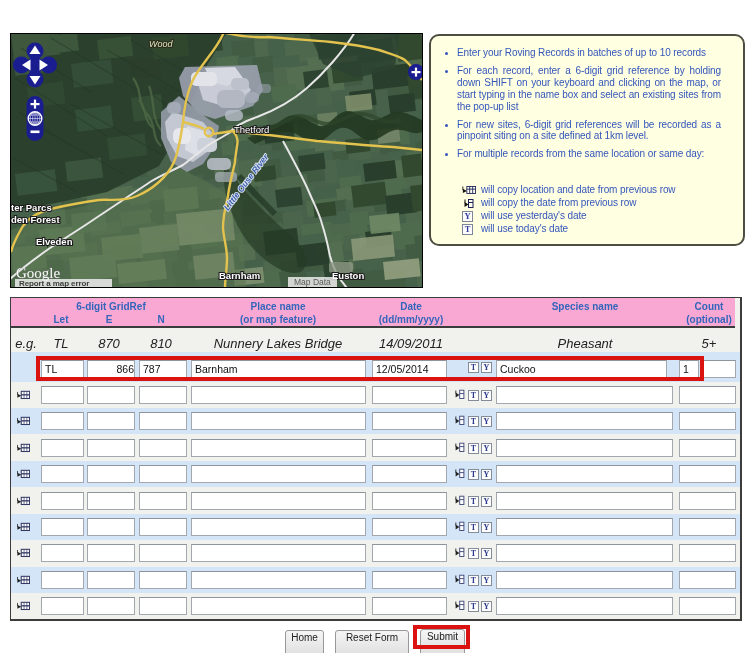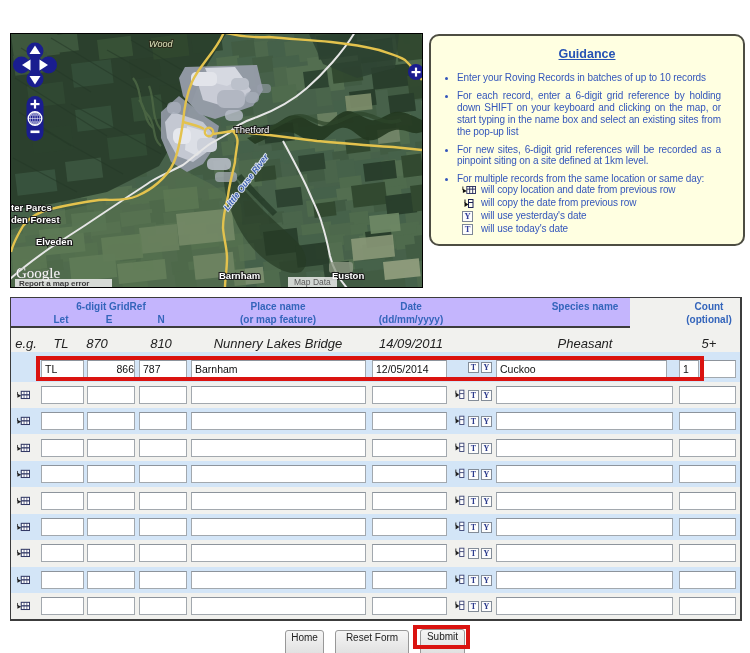--- a/index.html
+++ b/index.html
@@ -14,21 +14,21 @@
 #guide h2{margin:0;text-align:center;font-size:12.5px;color:#2653b4;text-decoration:underline;padding-top:11px;}
 #guide ul{margin:11px 16px 0 0;padding:0 6px 0 26px;}
 #guide li{font-size:10px;letter-spacing:-0.1px;line-height:11.9px;color:#3456bb;text-align:justify;margin-bottom:6px;}
 #guide li::marker{color:#3456bb;font-size:9px;letter-spacing:0;}
 .ic-row{position:absolute;left:462px;font-size:10px;letter-spacing:-0.1px;color:#3456bb;}
 .ic-row .txt{position:absolute;left:19px;top:-1px;white-space:nowrap;}
 
 #pointer{position:absolute;left:429px;top:255px;width:316px;height:34px;background:#ffffe1;border:2px solid #4d4d42;border-radius:10px;box-sizing:border-box;font-size:11.5px;color:#3456bb;line-height:30px;padding-left:11px;}
 
 #tbl{position:absolute;left:10px;top:297px;width:729px;height:321px;border:1px solid #3c3c3c;border-right-width:2px;border-bottom-width:2px;background:#f1f1ee;}
-#thead{position:absolute;left:0;top:0;width:619px;height:28px;background:#c4b5fd;border-bottom:2px solid #3c3c3c;}
+#thead{position:absolute;left:0;top:0;width:724px;height:28px;background:#f9a8d4;border-bottom:2px solid #3c3c3c;}
 .hl{position:absolute;font-size:10px;font-weight:bold;color:#3465bb;white-space:nowrap;transform:translateX(-50%);}
 #egrow{position:absolute;left:0;top:30px;width:729px;height:25px;background:#f1f1ee;}
 .eg{position:absolute;top:8px;font-size:13px;font-style:italic;color:#222;white-space:nowrap;transform:translateX(-50%);}
 .row{position:absolute;left:0;width:729px;}
 .rb{background:#d3e5f7;}
 .rw{background:#f1f1ee;}
 input{font-family:"Liberation Sans",sans-serif;}
 .inp{position:absolute;box-sizing:border-box;height:18px;background:#fff;border:1px solid #a2a8ae;border-top-color:#8d949c;font-size:10.5px;color:#111;padding:0 0 0 3px;margin:0;}
 .tyb{position:absolute;width:9px;height:9px;background:#fdfdfd;border:1px solid #838c98;color:#2b3a8c;font-family:"Liberation Serif",serif;font-weight:bold;font-size:8px;line-height:9.5px;text-align:center;}
 #redrow{position:absolute;left:25px;top:58px;width:660px;height:16.5px;border:4px solid #da1310;z-index:5;}
@@ -524,21 +524,20 @@
 <line x1="17.6" y1="84.5" x2="30.4" y2="84.5"></line>
             <line x1="18.3" y1="81" x2="29.7" y2="81"></line>
             <line x1="18.3" y1="88" x2="29.7" y2="88"></line>
             <line x1="24" y1="78.1" x2="24" y2="90.9"></line>
 </g>
 </g>
 </svg>
 </div>
 
 <div id="guide">
-<h2>Guidance</h2>
 <ul>
 <li>Enter your Roving Records in batches of up to 10 records</li>
 <li>For each record, enter a 6-digit grid reference by holding down SHIFT on your keyboard and clicking on the map, or start typing in the name box and select an existing sites from the pop-up list</li>
 <li>For new sites, 6-digit grid references will be recorded as a pinpoint siting on a site defined at 1km level.</li>
 <li>For multiple records from the same location or same day:</li>
 </ul>
 </div>
 <div class="ic-row" style="top:185px;">
       <svg style="position:absolute;left:0;top:0" width="14" height="10" viewBox="0 0 16 11">
         <g stroke="#1d2256" fill="none">
@@ -583,21 +582,21 @@
 <div class="hl" style="left:267px;top:16px;">(or map feature)</div>
 <div class="hl" style="left:400px;top:3px;">Date</div>
 <div class="hl" style="left:400px;top:16px;">(dd/mm/yyyy)</div>
 <div class="hl" style="left:574px;top:3px;">Species name</div>
 <div class="hl" style="left:698px;top:3px;">Count</div>
 <div class="hl" style="left:698px;top:16px;">(optional)</div>
 </div>
 <div id="egrow">
 <div class="eg" style="left:15px;">e.g.</div>
 <div class="eg" style="left:50px;">TL</div>
-<div class="eg" style="left:86px;">870</div>
+<div class="eg" style="left:98px;">870</div>
 <div class="eg" style="left:150px;">810</div>
 <div class="eg" style="left:267px;">Nunnery Lakes Bridge</div>
 <div class="eg" style="left:400px;">14/09/2011</div>
 <div class="eg" style="left:574px;">Pheasant</div>
 <div class="eg" style="left:698px;">5+</div>
 </div>
 <div class="row rb" style="top:54px;height:30px;">
 <input class="inp" style="left: 30px; top: 8px; width: 43px;" value="TL" readonly="">
 <input class="inp" style="left: 76px; top: 8px; width: 48px; text-align: right;" value="866" readonly="">
 <input class="inp" style="left: 128px; top: 8px; width: 48px;" value="787" readonly="">

